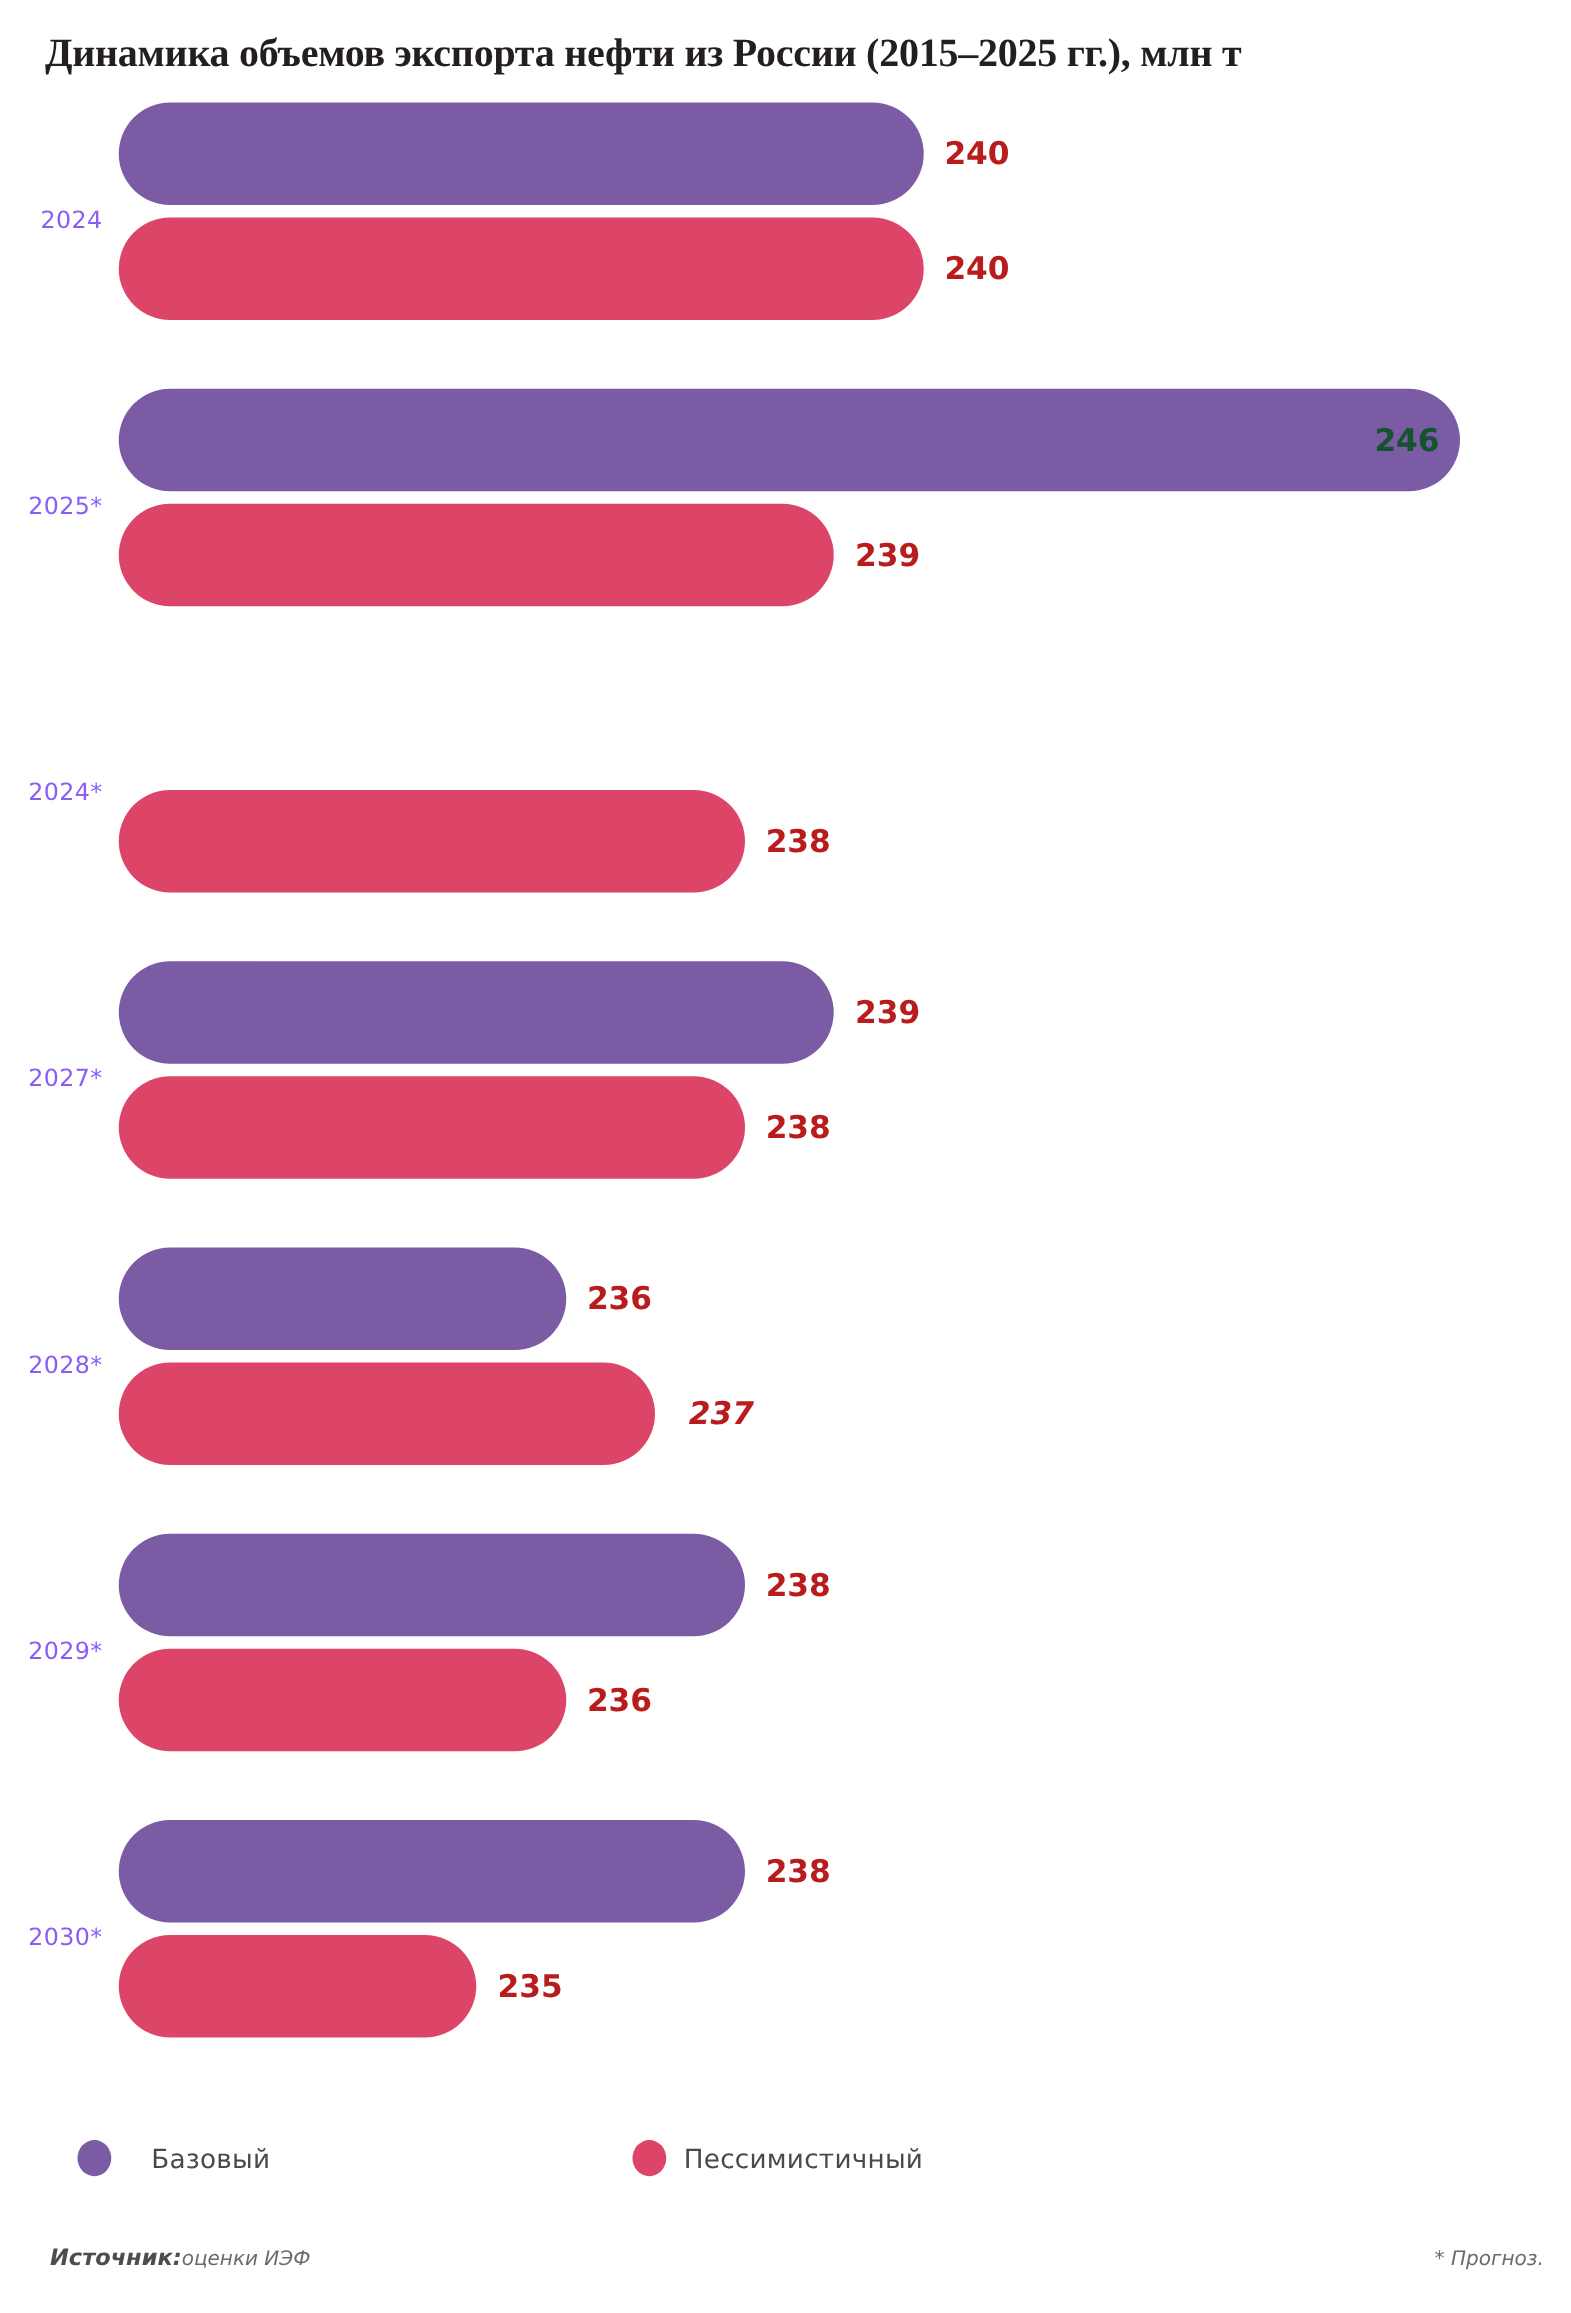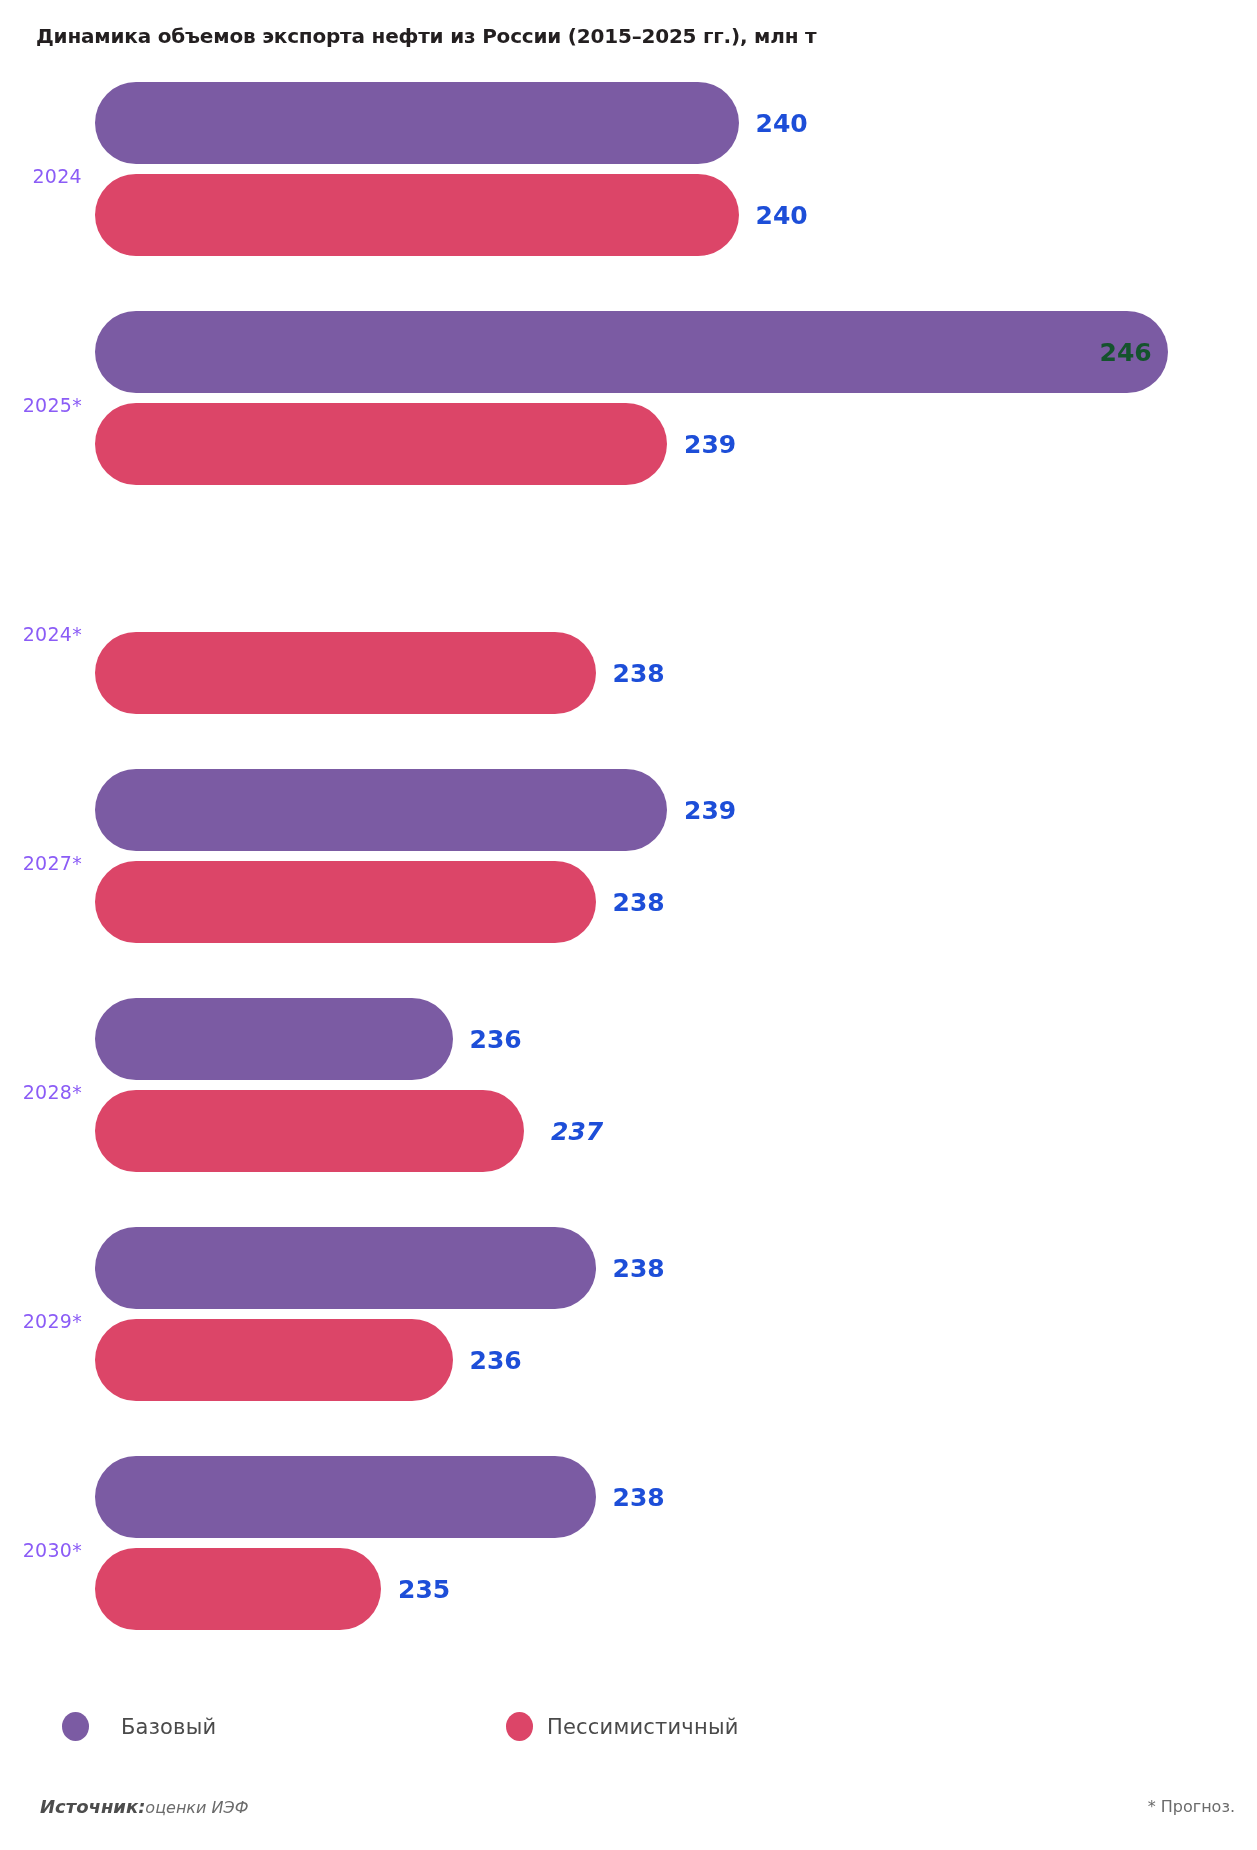--- a/index.html
+++ b/index.html
@@ -21,25 +21,26 @@
     height: 1850px;
     position: relative;
     box-sizing: border-box;
   }
 
   
   .chart-title {
     position: absolute;
     left: 36px;
     top: 24px;
-    font-size: 20px;
+    font-size: 32px;
     font-weight: bold;
     letter-spacing: -0.2px;
     color: #231f20;
     white-space: nowrap;
+    font-family: Liberation Serif, serif;
   }
 
   
   .plot {
     position: absolute;
     left: 0;
     top: 78px;
     width: 1257px;
     height: 1600px;
   }
@@ -81,21 +82,21 @@
   }
   .bar.base { background: #7B5BA3; }
   .bar.pess { background: #DC4568; }
 
   .bar-value {
     position: absolute;
     top: 50%;
     transform: translateY(-50%);
     font-size: 25px;
     font-weight: 600;
-    color: #1d4ed8;
+    color: #b91c1c;
     white-space: nowrap;
   }
   .bar-value.inside {
     color: #14532d;
   }
 
   
   .legend {
     position: absolute;
     left: 62px;
@@ -149,20 +150,21 @@
   }
   .source-value {
     font-size: 16px;
     color: #6b6b6b;
   }
   .forecast-note {
     position: absolute;
     right: 22px;
     top: 1px;
     font-size: 16px;
+    font-style: italic;
     color: #6b6b6b;
   }
 </style>
 </head>
 <body>
 
 <div class="page">
 
   <div class="chart-title">Динамика объемов экспорта нефти из России (2015–2025 гг.), млн т</div>
 

